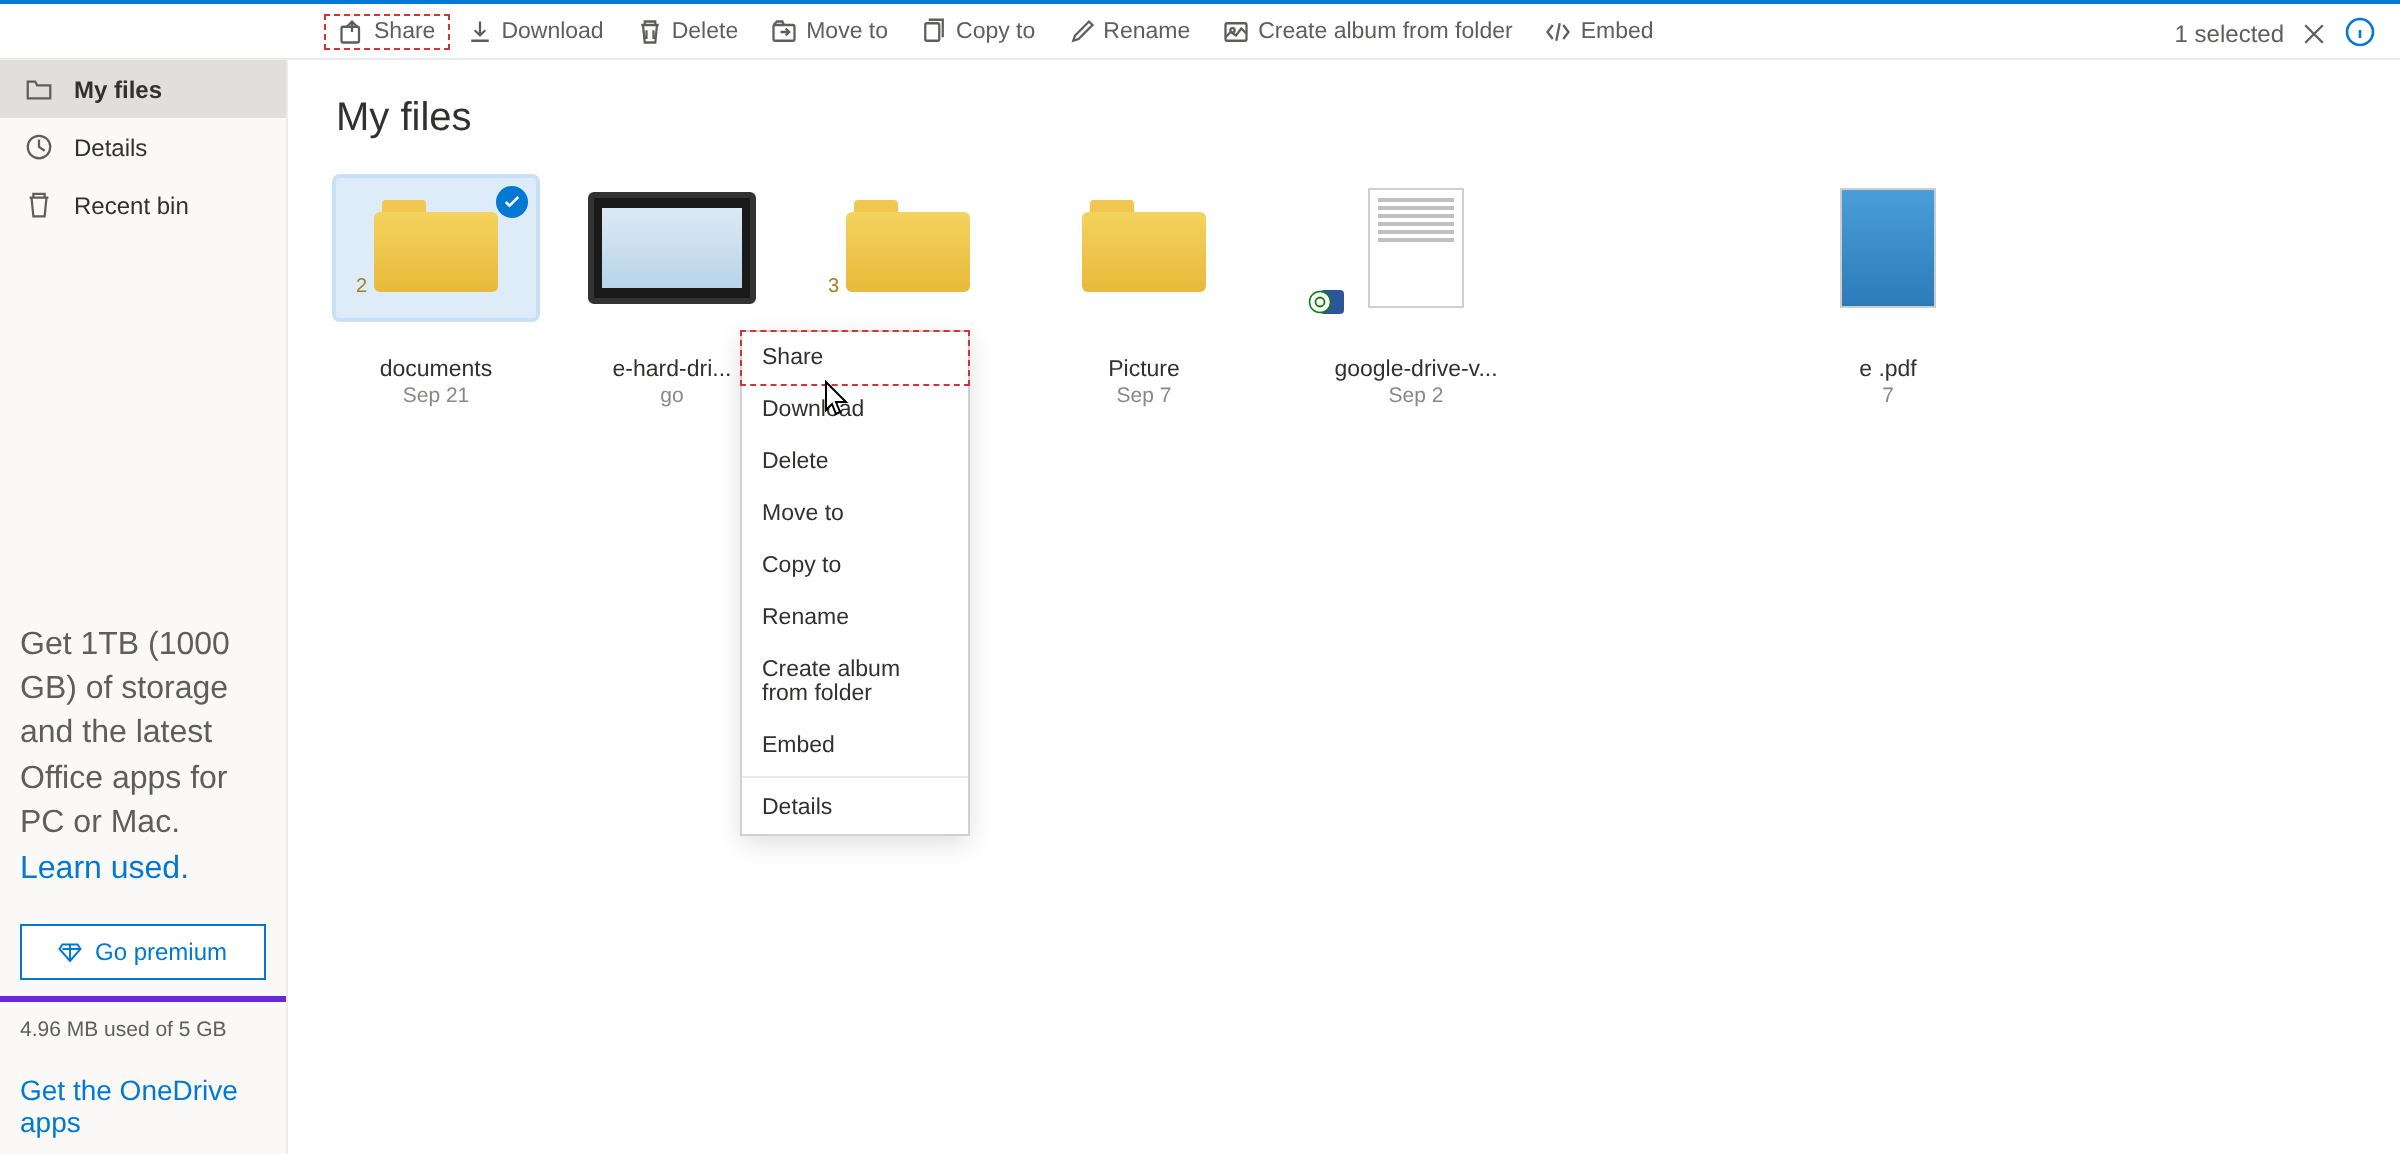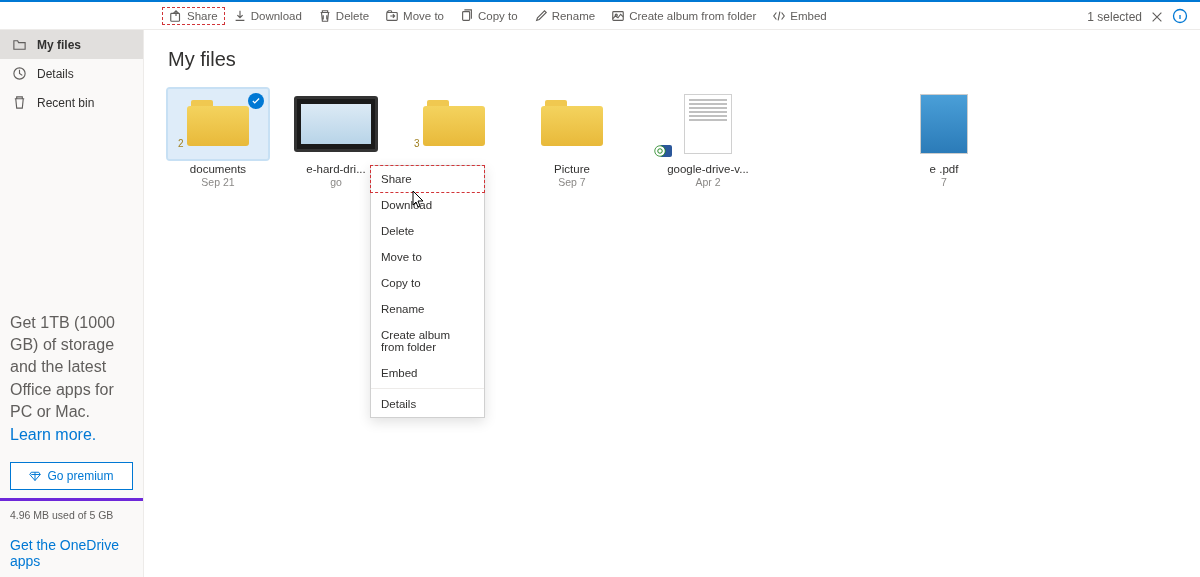--- a/index.html
+++ b/index.html
@@ -30,21 +30,21 @@
 .grid{display:flex;flex-wrap:wrap;gap:18px}
 .item{width:100px;text-align:center;cursor:pointer;position:relative}
 .item.selected .thumb{outline:2px solid #c7e0f4;background:#deecf9}
 .thumb{width:100px;height:70px;display:flex;align-items:center;justify-content:center;position:relative;border-radius:2px}
 .folder-ico{width:62px;height:48px;position:relative}
 .folder-ico::before{content:"";position:absolute;width:22px;height:6px;background:#f0c850;top:0;left:4px;border-radius:2px 2px 0 0}
 .folder-ico::after{content:"";position:absolute;width:62px;height:40px;background:linear-gradient(#f4d35e,#e8b93a);top:6px;left:0;border-radius:3px}
 .folder-count{position:absolute;bottom:10px;left:10px;font-size:10px;color:#a08020;z-index:2}
 .check-badge{position:absolute;top:4px;right:4px;width:16px;height:16px;border-radius:50%;background:#0078d4;display:flex;align-items:center;justify-content:center}
 .check-badge svg{width:10px;height:10px;color:#fff}
-.item-name{font-size:11.5px;margin-top:4px;color:#323130;white-space:nowrap;overflow:hidden;text-overflow:ellipsis}
+.item-name{font-size:11.5px;margin-top:20px;color:#323130;white-space:nowrap;overflow:hidden;text-overflow:ellipsis}
 .item-date{font-size:10.5px;color:#8a8886;margin-top:1px}
 .doc-thumb{width:48px;height:60px;background:#fff;border:1px solid #d0d0d0;display:flex;flex-direction:column;padding:4px;gap:2px}
 .doc-thumb .ln{height:2px;background:#c0c0c0}
 .doc-thumb .corner{position:absolute;bottom:2px;left:2px;width:12px;height:12px;background:#2b579a;border-radius:2px}
 .file-sync{position:absolute;bottom:2px;left:-4px;width:12px;height:12px;color:#107c10}
 .pdf-thumb{width:48px;height:60px;background:linear-gradient(#4a9fd8,#2b7bb8);border:1px solid #ccc}
 .ctx-menu{position:absolute;top:135px;left:226px;width:115px;background:#fff;border:1px solid #d0d0d0;box-shadow:0 4px 12px rgba(0,0,0,.12);z-index:100}
 .ctx-item{padding:7px 10px;font-size:11.5px;color:#323130;cursor:pointer}
 .ctx-item.hl{border:1.5px dashed #d13438;margin:-1px}
 .ctx-sep{height:1px;background:#edebe9;margin:2px 0}
@@ -143,21 +143,21 @@
       <div class="nav-item">
         <svg viewBox="0 0 16 16" fill="none" stroke="currentColor" stroke-width="1.2">
             <path d="M3 4h10M5 4V2h6v2M4 4l1 10h6l1-10"></path>
           </svg>
         <span>Recent bin</span>
       </div>
     </div>
     <div class="sidebar-spacer"></div>
     <div class="promo">
       <span>Get 1TB (1000 GB) of storage and the latest Office apps for PC or Mac.</span><br>
-      <a href="#">Learn more.</a>
+      <a href="#">Learn used.</a>
     </div>
     <div class="go-premium">
       <svg width="12" height="12" viewBox="0 0 16 16" fill="none" stroke="currentColor" stroke-width="1.3">
           <path d="M3 3h10l2 3-7 8-7-8 2-3zM3 6h12M8 3v11"></path>
         </svg>
       <span>Go premium</span>
     </div>
     <div class="storage">4.96 MB used of 5 GB</div>
     <div class="getapps">Get the OneDrive apps</div>
   </div>
@@ -220,21 +220,21 @@
               <div class="ln"></div>
               <div class="ln"></div>
               <div class="corner"></div>
             </div>
           <svg class="file-sync" viewBox="0 0 16 16" fill="currentColor">
               <circle cx="8" cy="8" r="7" fill="#fff" stroke="#107c10"></circle>
               <path d="M5 8a3 3 0 016 0M11 8a3 3 0 01-6 0" stroke="#107c10" fill="none" stroke-width="1.2"></path>
             </svg>
         </div>
         <div class="item-name">google-drive-v...</div>
-        <div class="item-date">Apr 2</div>
+        <div class="item-date">Sep 2</div>
       </div>
 
       <div class="item" style="margin-left:118px">
         <div class="thumb">
             <div class="pdf-thumb"></div>
           </div>
         <div class="item-name">e .pdf</div>
         <div class="item-date">7</div>
       </div>
 

